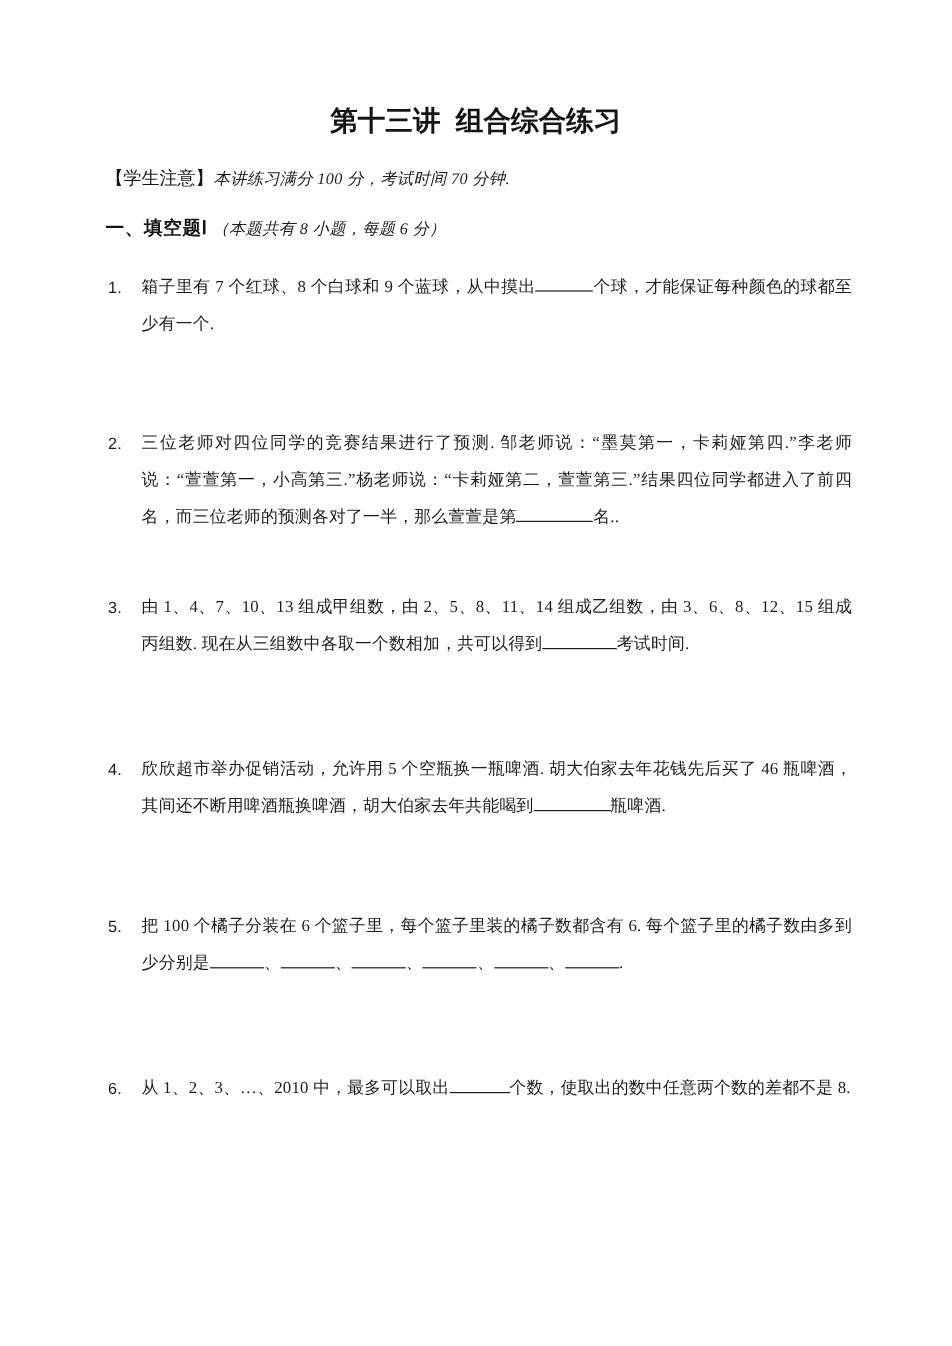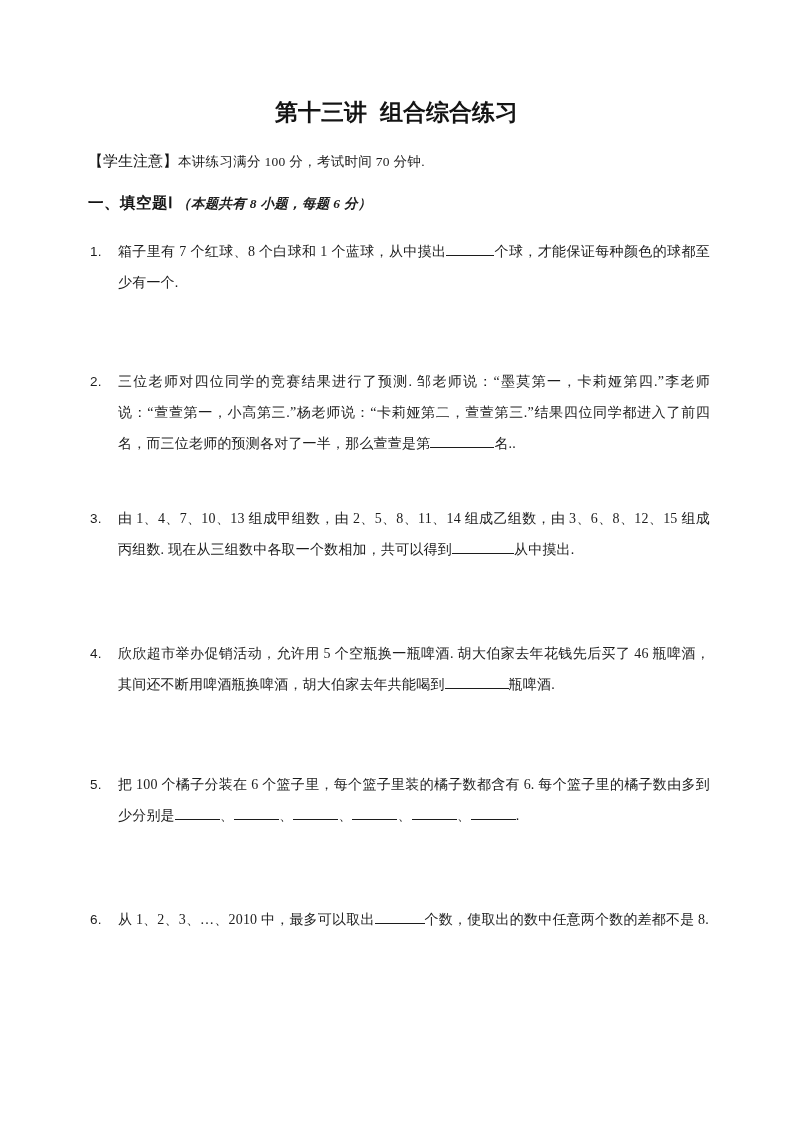--- a/index.html
+++ b/index.html
@@ -1,20 +1,20 @@
 <!DOCTYPE html>
 <html><head>
 <meta charset="utf-8">
 <style>
   html, body { margin: 0; padding: 0; background: #ffffff; }
   .page {
     position: relative;
     width: 793px;
     height: 994px;
-    margin: 12px auto;
+    margin: 0 auto;
     background: #ffffff;
     font-family: "Liberation Serif", "DejaVu Serif", serif;
     color: #1c1c1c;
     overflow: hidden;
   }
   .title {
     position: absolute;
     top: 86px; left: 0; width: 100%;
     margin: 0;
     text-align: center;
@@ -31,20 +31,21 @@
     margin: 0;
     line-height: 22px;
   }
   .notice-label {
     font-family: "Liberation Sans", "DejaVu Sans", sans-serif;
     font-weight: normal;
     font-size: 15px;
     color: #141414;
   }
   .notice-text {
+    font-style: italic;
     font-size: 13.5px;
     letter-spacing: 0.3px;
   }
   .section {
     position: absolute;
     top: 179px; left: 88px; right: 78px;
     margin: 0;
     line-height: 23px;
   }
   .section-title {
@@ -52,21 +53,20 @@
     font-weight: bold;
     font-size: 15.5px;
     color: #141414;
     letter-spacing: 0.5px;
     margin-right: 4px;
   }
   .section-note {
     font-style: italic;
     font-size: 13.5px;
     letter-spacing: 0.3px;
-    font-weight: bold;
   }
   .question {
     position: absolute;
     left: 90px;
     width: 620px;
     padding-left: 28px;
     box-sizing: border-box;
     font-size: 14px;
     line-height: 31px;
     text-align: justify;
@@ -109,20 +109,20 @@
 
   <p class="notice">
     <span class="notice-label">【学生注意】</span><span class="notice-text">本讲练习满分 100 分，考试时间 70 分钟.</span>
   </p>
 
   <p class="section">
     <span class="section-title">一、填空题Ⅰ</span><span class="section-note">（本题共有 8 小题，每题 6 分）</span>
   </p>
 
   <div class="questions">
-      <div class="question q-0"><span class="q-num">1.</span><span>箱子里有 7 个红球、8 个白球和 1 个蓝球，从中摸出</span><span class="blank"></span><span>个球，才能保证每种颜色的球都至少有一个.</span></div>
+      <div class="question q-0"><span class="q-num">1.</span><span>箱子里有 7 个红球、8 个白球和 9 个蓝球，从中摸出</span><span class="blank"></span><span>个球，才能保证每种颜色的球都至少有一个.</span></div>
       <div class="question q-1"><span class="q-num">2.</span><span>三位老师对四位同学的竞赛结果进行了预测. 邹老师说：“墨莫第一，卡莉娅第四.”李老师说：“萱萱第一，小高第三.”杨老师说：“卡莉娅第二，萱萱第三.”结果四位同学都进入了前四名，而三位老师的预测各对了一半，那么萱萱是第</span><span class="blank"></span><span>名..</span></div>
-      <div class="question q-2"><span class="q-num">3.</span><span>由 1、4、7、10、13 组成甲组数，由 2、5、8、11、14 组成乙组数，由 3、6、8、12、15 组成丙组数. 现在从三组数中各取一个数相加，共可以得到</span><span class="blank"></span><span>从中摸出.</span></div>
+      <div class="question q-2"><span class="q-num">3.</span><span>由 1、4、7、10、13 组成甲组数，由 2、5、8、11、14 组成乙组数，由 3、6、8、12、15 组成丙组数. 现在从三组数中各取一个数相加，共可以得到</span><span class="blank"></span><span>考试时间.</span></div>
       <div class="question q-3"><span class="q-num">4.</span><span>欣欣超市举办促销活动，允许用 5 个空瓶换一瓶啤酒. 胡大伯家去年花钱先后买了 46 瓶啤酒，其间还不断用啤酒瓶换啤酒，胡大伯家去年共能喝到</span><span class="blank"></span><span>瓶啤酒.</span></div>
       <div class="question q-4"><span class="q-num">5.</span><span>把 100 个橘子分装在 6 个篮子里，每个篮子里装的橘子数都含有 6. 每个篮子里的橘子数由多到少分别是</span><span class="blank"></span><span>、</span><span class="blank"></span><span>、</span><span class="blank"></span><span>、</span><span class="blank"></span><span>、</span><span class="blank"></span><span>、</span><span class="blank"></span><span>.</span></div>
       <div class="question q-5"><span class="q-num">6.</span><span>从 1、2、3、…、2010 中，最多可以取出</span><span class="blank"></span><span>个数，使取出的数中任意两个数的差都不是 8.</span></div>
     </div>
 </div>
 
 </body></html>

